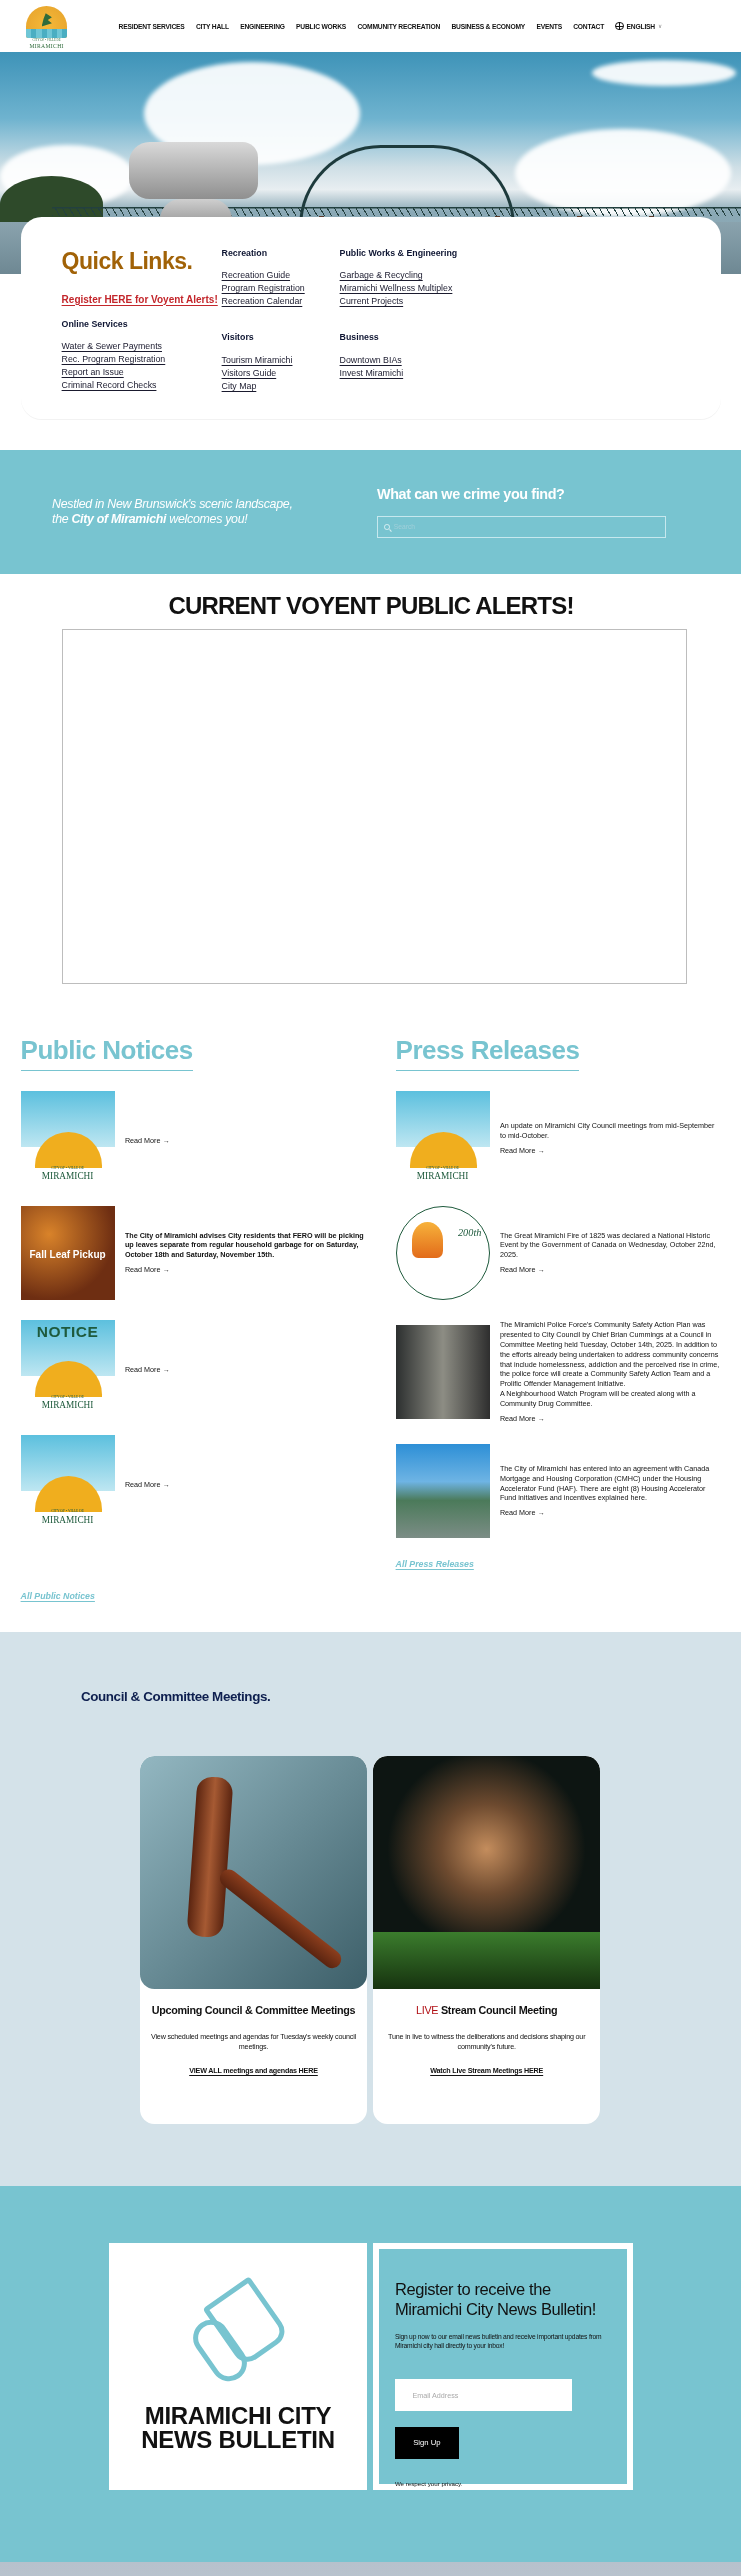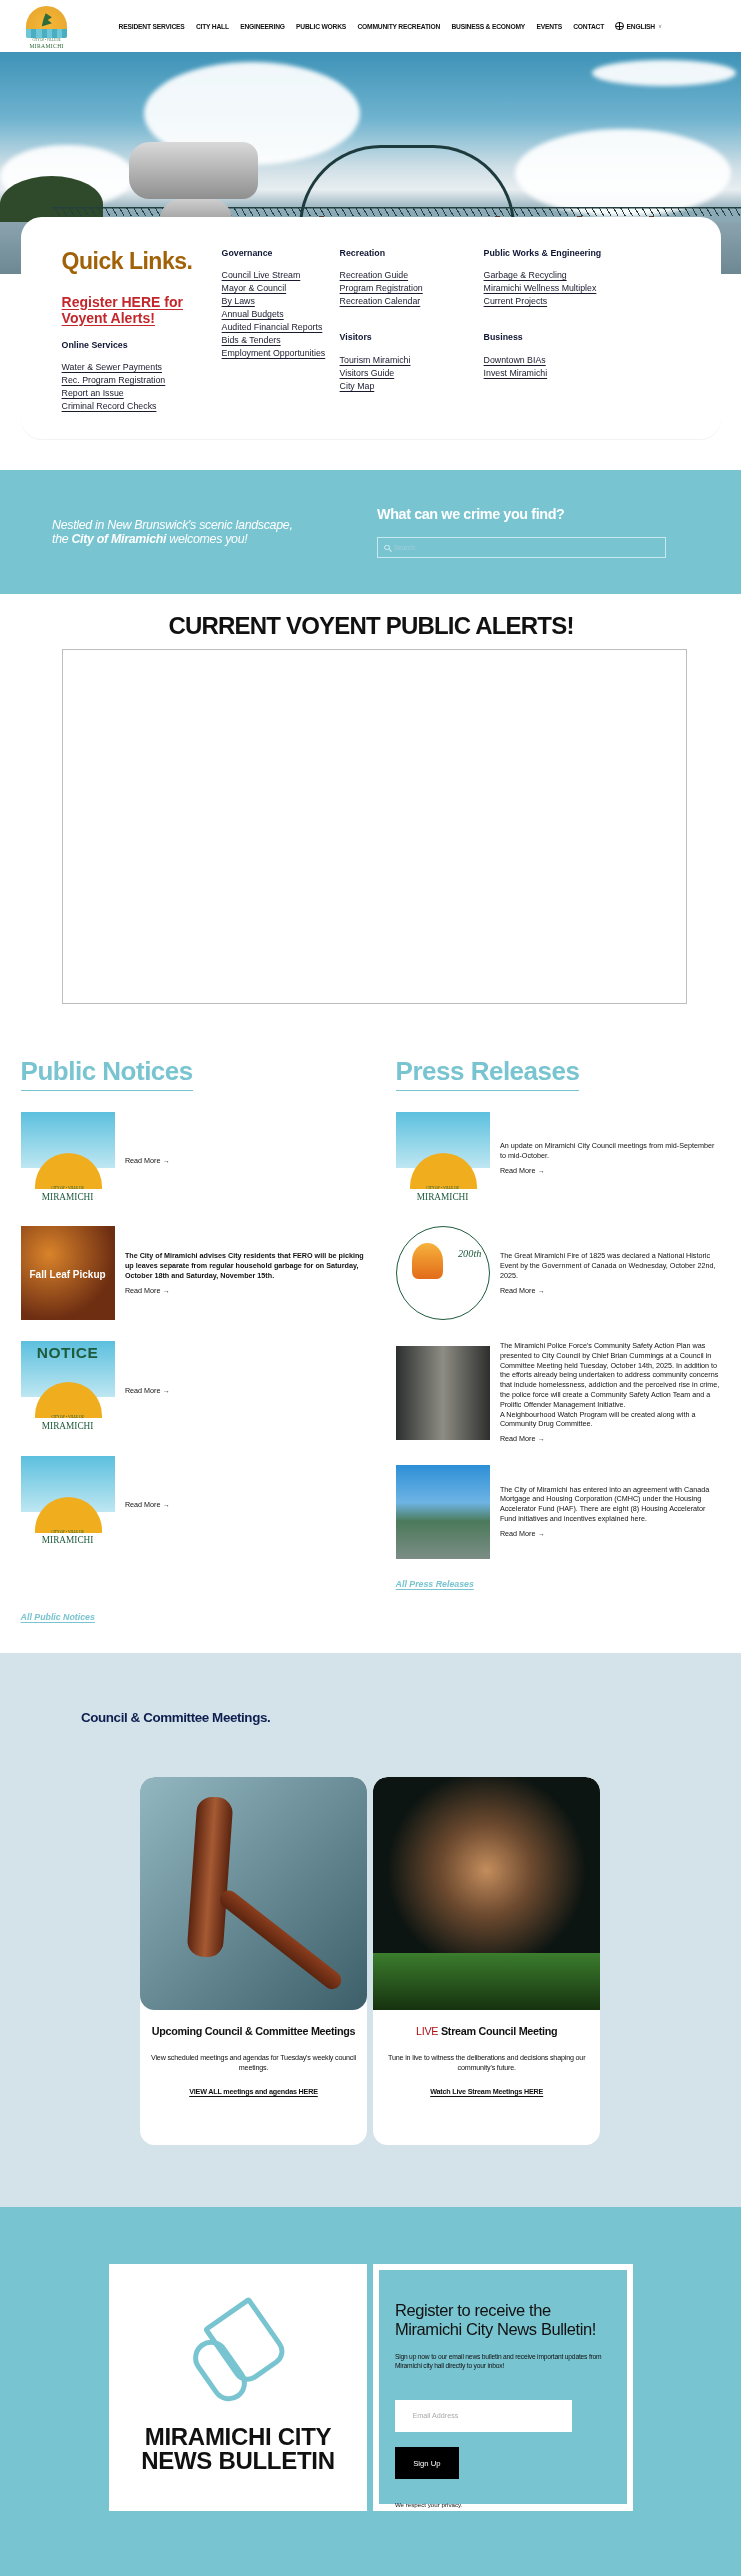--- a/index.html
+++ b/index.html
@@ -31,21 +31,21 @@
   .pier { position: absolute; top: 164px; width: 5.2px; height: 31px; background: #5b3a2a; }
   .viewer { position: absolute; left: 129px; top: 90px; width: 129px; height: 57px; border-radius: 20.6px 15.5px 15.5px 20.6px; background: linear-gradient(180deg,#d9d9d9,#8f8f8f); }
   .viewer-stand { position: absolute; left: 160px; top: 147px; width: 72px; height: 77px; background: linear-gradient(#cfcfcf,#2b2b2b); border-radius: 20.6px 20.6px 0 0; }
   .water { position: absolute; left: 0; right: 0; top: 170px; bottom: 0; background: linear-gradient(180deg,#8aa3ae,#6e8893); }
   .trees { position: absolute; left: 0; top: 124px; width: 103px; height: 57px; background: #2e4a2a; border-radius: 50% 50% 0 0; }
 
   
   .ql-wrap { position: relative; margin-top: -57px; padding: 0 20.6px; }
   .ql-card { background: #fff; border-radius: 20.6px; padding: 31px 31px 26px 41px; display: grid; grid-template-columns: 160px 118px 144px 1fr; box-shadow: 0 1px 0 rgba(0,0,0,0.05); min-height: 165px; }
   .ql-title { font-size: 23px; font-weight: bold; color: #a16207; letter-spacing: -0.5px; }
-  .ql-alert { display: block; margin-top: 18.5px; font-size: 14px; font-weight: bold; color: #c3262b; }
+  .ql-alert { display: block; margin-top: 18.5px; font-size: 10px; font-weight: bold; color: #c3262b; }
   .ql-h { font-size: 8.8px; font-weight: bold; color: #0f1633; margin-bottom: 11.3px; }
   .ql-links a { display: block; font-size: 8.8px; color: #1a1a2e; line-height: 13px; }
   .ql-sub { margin-top: 24px; }
 
   
   .welcome { background: #78c4d0; height: 124px; margin-top: 0; display: flex; align-items: center; padding: 0 52px; }
   .welcome-text { width: 325px; font-size: 12.4px; font-style: italic; color: #fff; line-height: 14.4px; letter-spacing: -0.3px; }
   .welcome-text b { font-weight: bold; }
   .find { width: 289px; }
   .find h2 { font-size: 14.4px; color: #fff; letter-spacing: -0.4px; margin-bottom: 14.4px; }
@@ -172,32 +172,20 @@
       <a href="#" class="ql-alert u">Register HERE for Voyent Alerts!</a>
       <h3 class="ql-h" style="margin-top:14.4px">Online Services</h3>
       <div class="ql-links">
         <a href="#" class="u">Water &amp; Sewer Payments</a>
         <a href="#" class="u">Rec. Program Registration</a>
         <a href="#" class="u">Report an Issue</a>
         <a href="#" class="u">Criminal Record Checks</a>
       </div>
     </div>
     <div>
-      <h3 class="ql-h">Governance</h3>
-      <div class="ql-links">
-        <a href="#" class="u">Council Live Stream</a>
-        <a href="#" class="u">Mayor &amp; Council</a>
-        <a href="#" class="u">By Laws</a>
-        <a href="#" class="u">Annual Budgets</a>
-        <a href="#" class="u">Audited Financial Reports</a>
-        <a href="#" class="u">Bids &amp; Tenders</a>
-        <a href="#" class="u">Employment Opportunities</a>
-      </div>
-    </div>
-    <div>
       <h3 class="ql-h">Recreation</h3>
       <div class="ql-links">
         <a href="#" class="u">Recreation Guide</a>
         <a href="#" class="u">Program Registration</a>
         <a href="#" class="u">Recreation Calendar</a>
       </div>
       <h3 class="ql-h ql-sub">Visitors</h3>
       <div class="ql-links">
         <a href="#" class="u">Tourism Miramichi</a>
         <a href="#" class="u">Visitors Guide</a>

